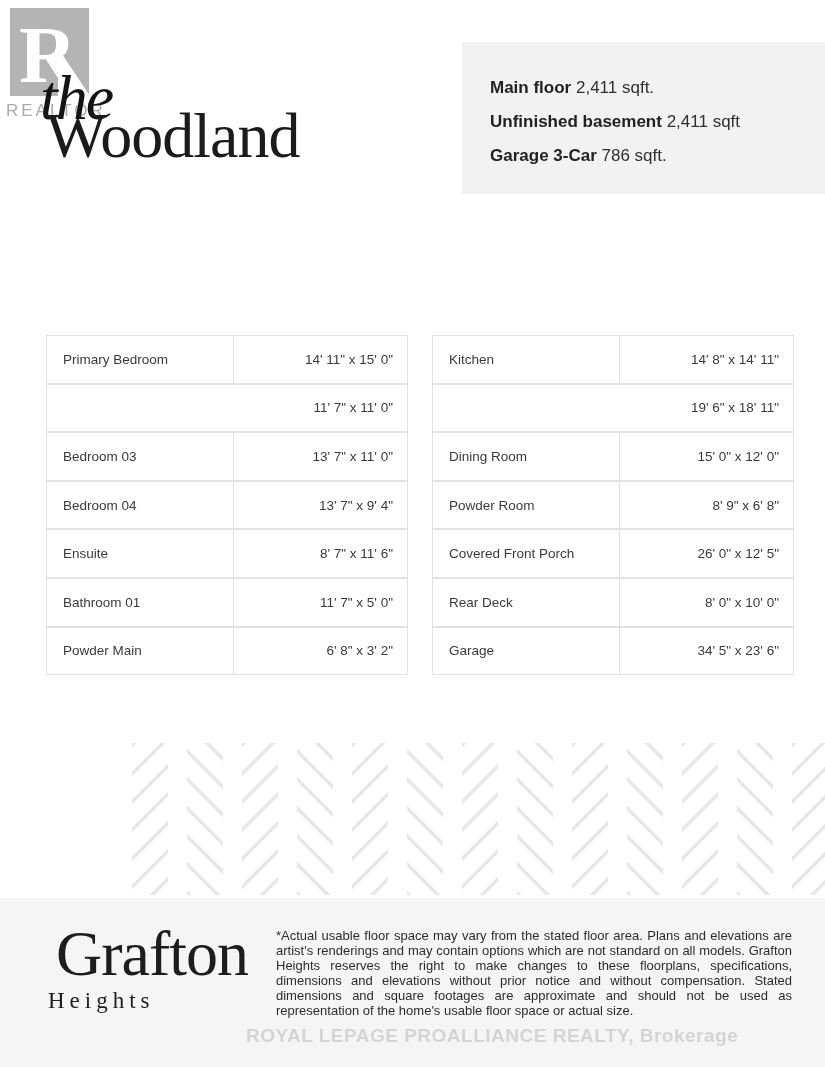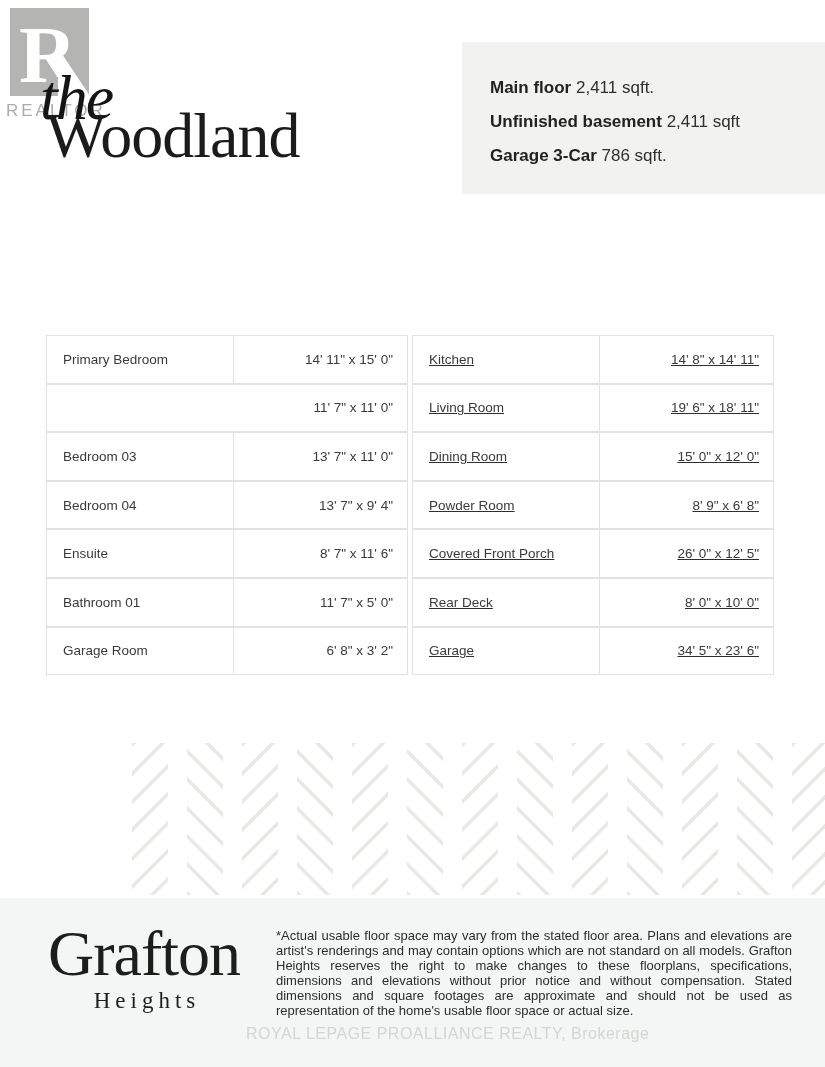--- a/index.html
+++ b/index.html
@@ -40,21 +40,21 @@
   }
   .summary-line b { color: #222221; font-weight: bold; }
 
   
   .tables-wrap { position: absolute; top: 335px; left: 0; width: 825px; }
   .rtable {
     position: absolute; top: 0; width: 362px;
     display: flex; flex-direction: column; gap: 0; text-align: right;
   }
   .rtable.left  { left: 46px; }
-  .rtable.right { left: 412px; text-decoration: underline; }
+  .rtable.right { left: 432px; }
   .trow {
     height: 48.6px;
     border: 1px solid #dfe3e4;
     background: #ffffff;
     display: flex; align-items: stretch;
   }
   .tcell { display: flex; align-items: center; font-size: 13.5px; color: #3a3a3a; }
   .tcell.name { width: 187px; border-right: 1px solid #dfe3e4; padding-left: 16px; }
   .tcell.dims { flex: 1; justify-content: flex-end; padding-right: 14px; white-space: nowrap; }
 
@@ -72,36 +72,37 @@
   .footer {
     position: absolute; left: 0; top: 898px;
     width: 825px; height: 169px;
     background: #f4f6f5;
   }
   .brand { position: absolute; left: 48px; top: 24px; width: 200px; }
   .brand-line1 {
     font-family: "Liberation Serif", serif;
     font-size: 64px; line-height: 1; color: #1d1d1c;
     letter-spacing: -1px;
+    text-align: right;
   }
   .brand-line2 {
     font-family: "Liberation Serif", serif;
     font-size: 23px; color: #1d1d1c;
-    letter-spacing: 5px; text-align: center;
+    letter-spacing: 5px; text-align: left;
     margin-top: 2px; padding-right: 2px;
   }
   .disclaimer {
     position: absolute; left: 276px; top: 31px;
     width: 516px;
     font-size: 13px; line-height: 14.9px;
     text-align: justify; color: #2c2c2c;
   }
   .brokerage-mark {
     position: absolute; left: 246px; top: 127px;
-    font-size: 16px; font-weight: normal;
+    font-size: 19px; font-weight: bold;
     letter-spacing: 0.5px;
     color: rgba(165,165,158,0.4);
     white-space: nowrap;
     text-align: right;
   }
 </style>
 </head>
 <body>
 
 <div class="realtor-logo">
@@ -142,32 +143,31 @@
     </div>
     <div class="trow">
       <div class="tcell name">Ensuite</div>
       <div class="tcell dims">8' 7" x 11' 6"</div>
     </div>
     <div class="trow">
       <div class="tcell name">Bathroom 01</div>
       <div class="tcell dims">11' 7" x 5' 0"</div>
     </div>
     <div class="trow">
-      <div class="tcell name">Garage Room</div>
+      <div class="tcell name">Powder Main</div>
       <div class="tcell dims">6' 8" x 3' 2"</div>
     </div>
   </div>
 
   <div class="rtable right">
     <div class="trow">
       <div class="tcell name">Kitchen</div>
       <div class="tcell dims">14' 8" x 14' 11"</div>
     </div>
     <div class="trow">
-      <div class="tcell name">Living Room</div>
       <div class="tcell dims">19' 6" x 18' 11"</div>
     </div>
     <div class="trow">
       <div class="tcell name">Dining Room</div>
       <div class="tcell dims">15' 0" x 12' 0"</div>
     </div>
     <div class="trow">
       <div class="tcell name">Powder Room</div>
       <div class="tcell dims">8' 9" x 6' 8"</div>
     </div>

